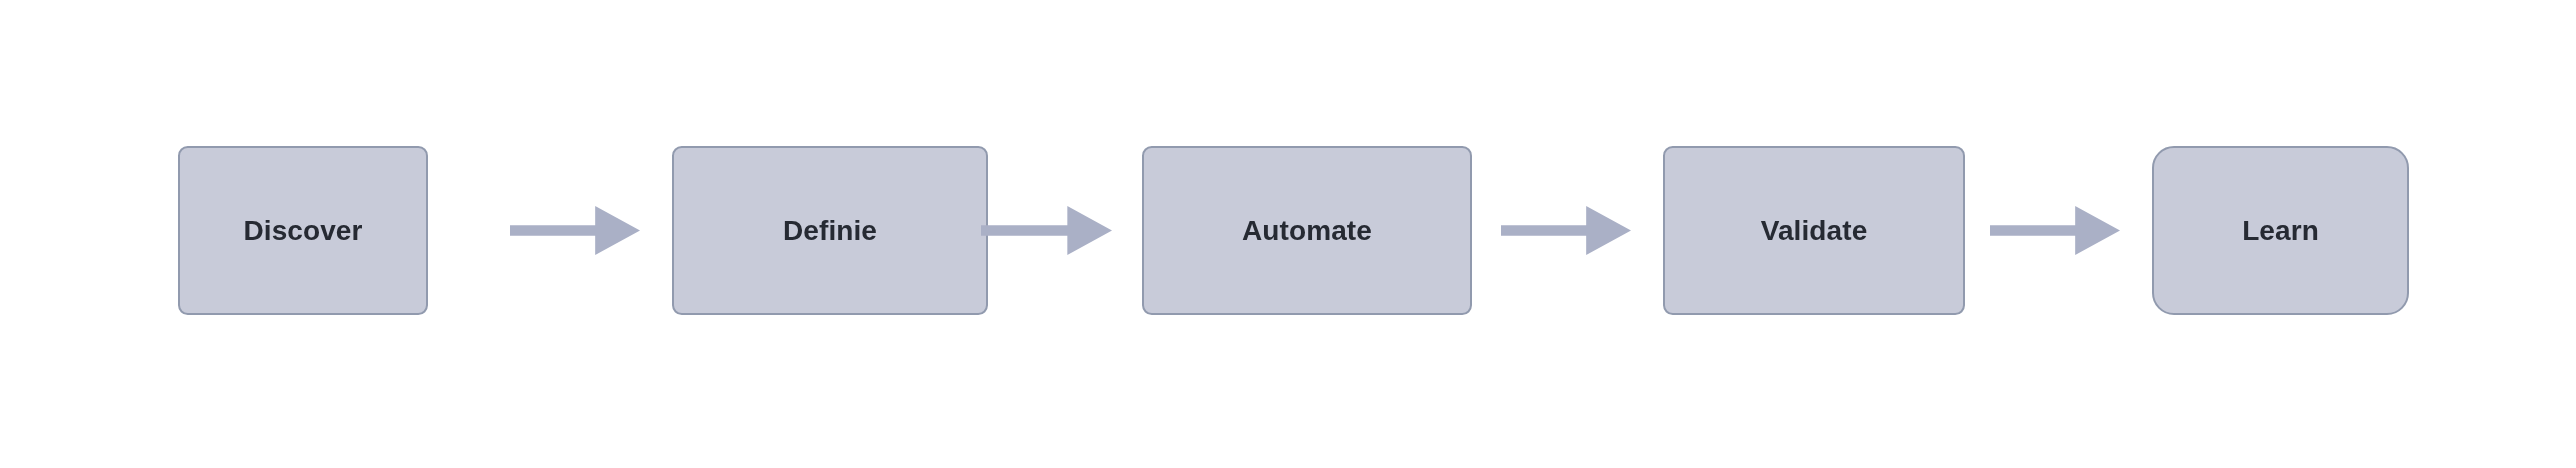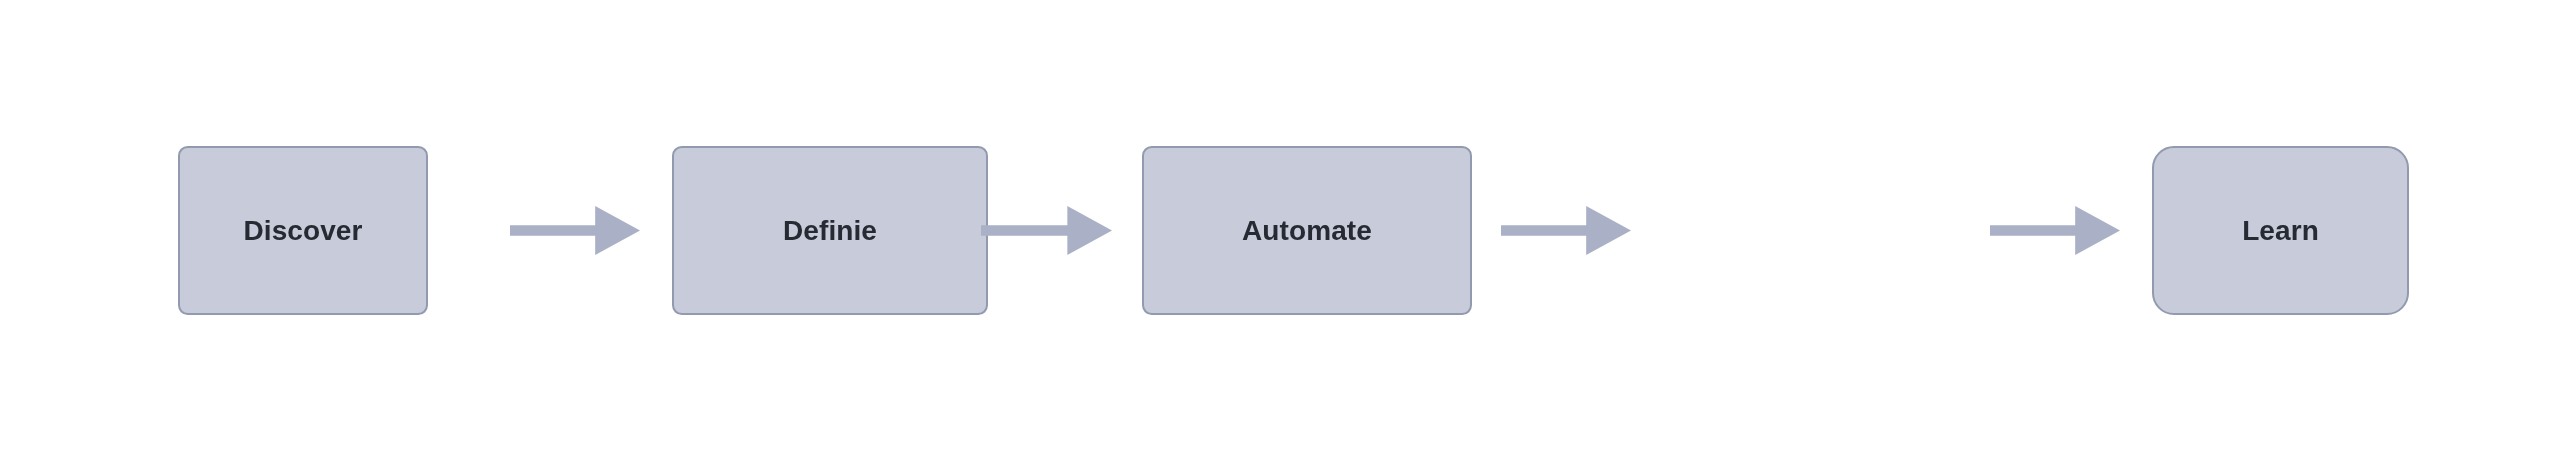--- a/index.html
+++ b/index.html
@@ -95,20 +95,23 @@
     </svg>
 
     <div class="flow-node node-2">
       <span class="flow-node-label">Automate</span>
     </div>
 
     <svg class="flow-arrow arrow-2" viewBox="0 0 174 66" preserveAspectRatio="none" aria-hidden="true">
       <polygon points="0,26 114,26 114,0 174,33 114,66 114,40 0,40" fill="#aab0c6"></polygon>
     </svg>
 
+    <div class="flow-node node-3">
+      <span class="flow-node-label">Validate</span>
+    </div>
 
     <svg class="flow-arrow arrow-3" viewBox="0 0 174 66" preserveAspectRatio="none" aria-hidden="true">
       <polygon points="0,26 114,26 114,0 174,33 114,66 114,40 0,40" fill="#aab0c6"></polygon>
     </svg>
 
     <div class="flow-node node-4">
       <span class="flow-node-label">Learn</span>
     </div>
 
   </div>

